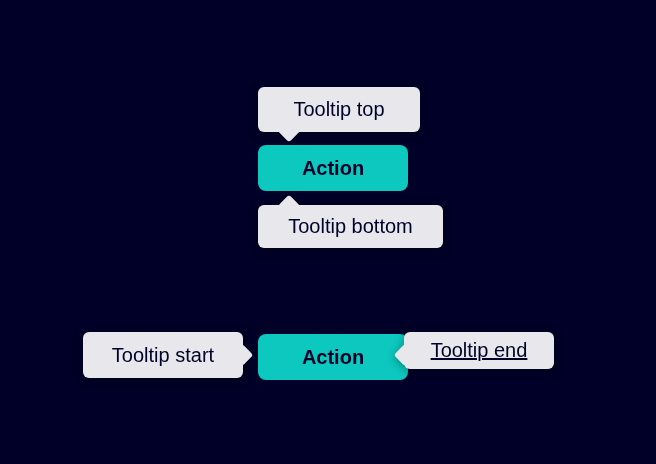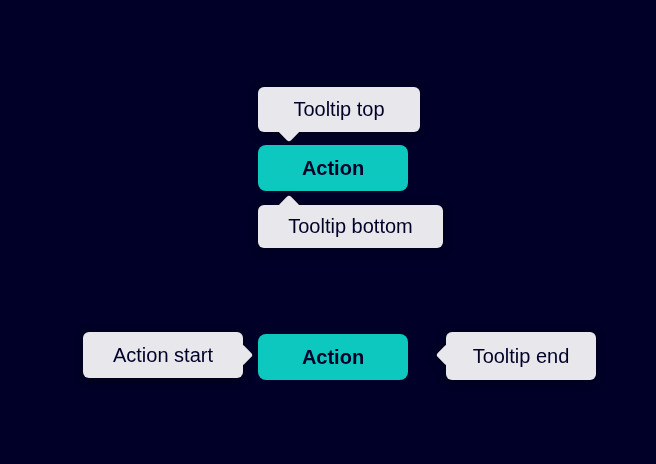--- a/index.html
+++ b/index.html
@@ -63,21 +63,21 @@
     font-weight: 700;
     cursor: pointer;
   }
 
   
   .pos-tooltip-top    { left: 258px; top: 87px;  width: 162px; height: 45px; }
   .pos-action-top     { left: 258px; top: 145px; width: 150px; height: 46px; }
   .pos-tooltip-bottom { left: 258px; top: 205px; width: 185px; height: 43px; }
   .pos-tooltip-start  { left: 83px;  top: 332px; width: 160px; height: 46px; }
   .pos-action-bottom  { left: 258px; top: 334px; width: 150px; height: 46px; }
-  .pos-tooltip-end    { left: 446px; top: 332px; width: 150px; height: 48px; }
+  .pos-tooltip-end    { left: 404px; top: 332px; width: 150px; height: 37px; text-decoration: underline; }
 </style>
 </head>
 <body>
 
 <div class="stage">
 
   <div class="tooltip pos-tooltip-top">
     <span class="label">Tooltip top</span>
     <div class="arrow arrow-down"></div>
   </div>
@@ -85,21 +85,21 @@
   <button class="action pos-action-top">
     <span>Action</span>
   </button>
 
   <div class="tooltip pos-tooltip-bottom">
     <span class="label">Tooltip bottom</span>
     <div class="arrow arrow-up"></div>
   </div>
 
   <div class="tooltip pos-tooltip-start">
-    <span class="label">Action start</span>
+    <span class="label">Tooltip start</span>
     <div class="arrow arrow-right"></div>
   </div>
 
   <button class="action pos-action-bottom">
     <span>Action</span>
   </button>
 
   <div class="tooltip pos-tooltip-end">
     <span class="label">Tooltip end</span>
     <div class="arrow arrow-left"></div>

